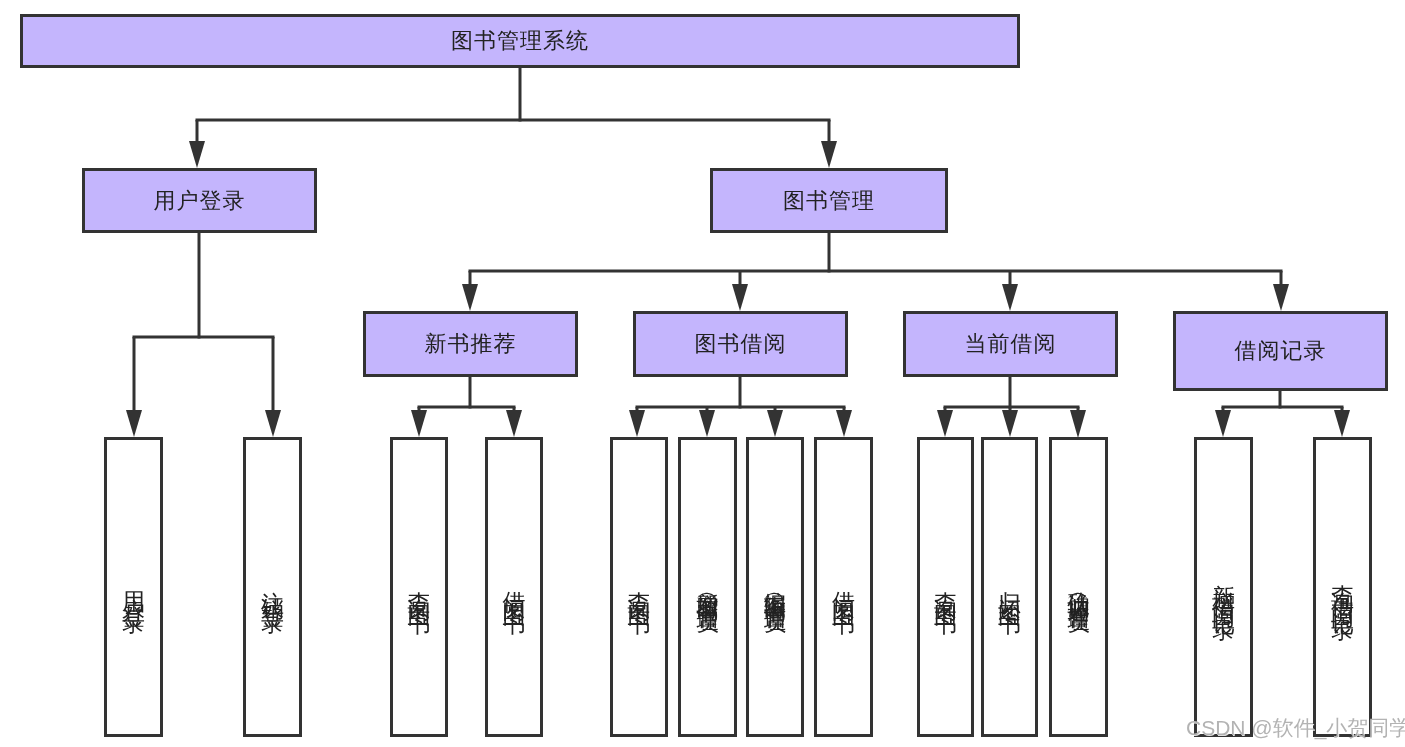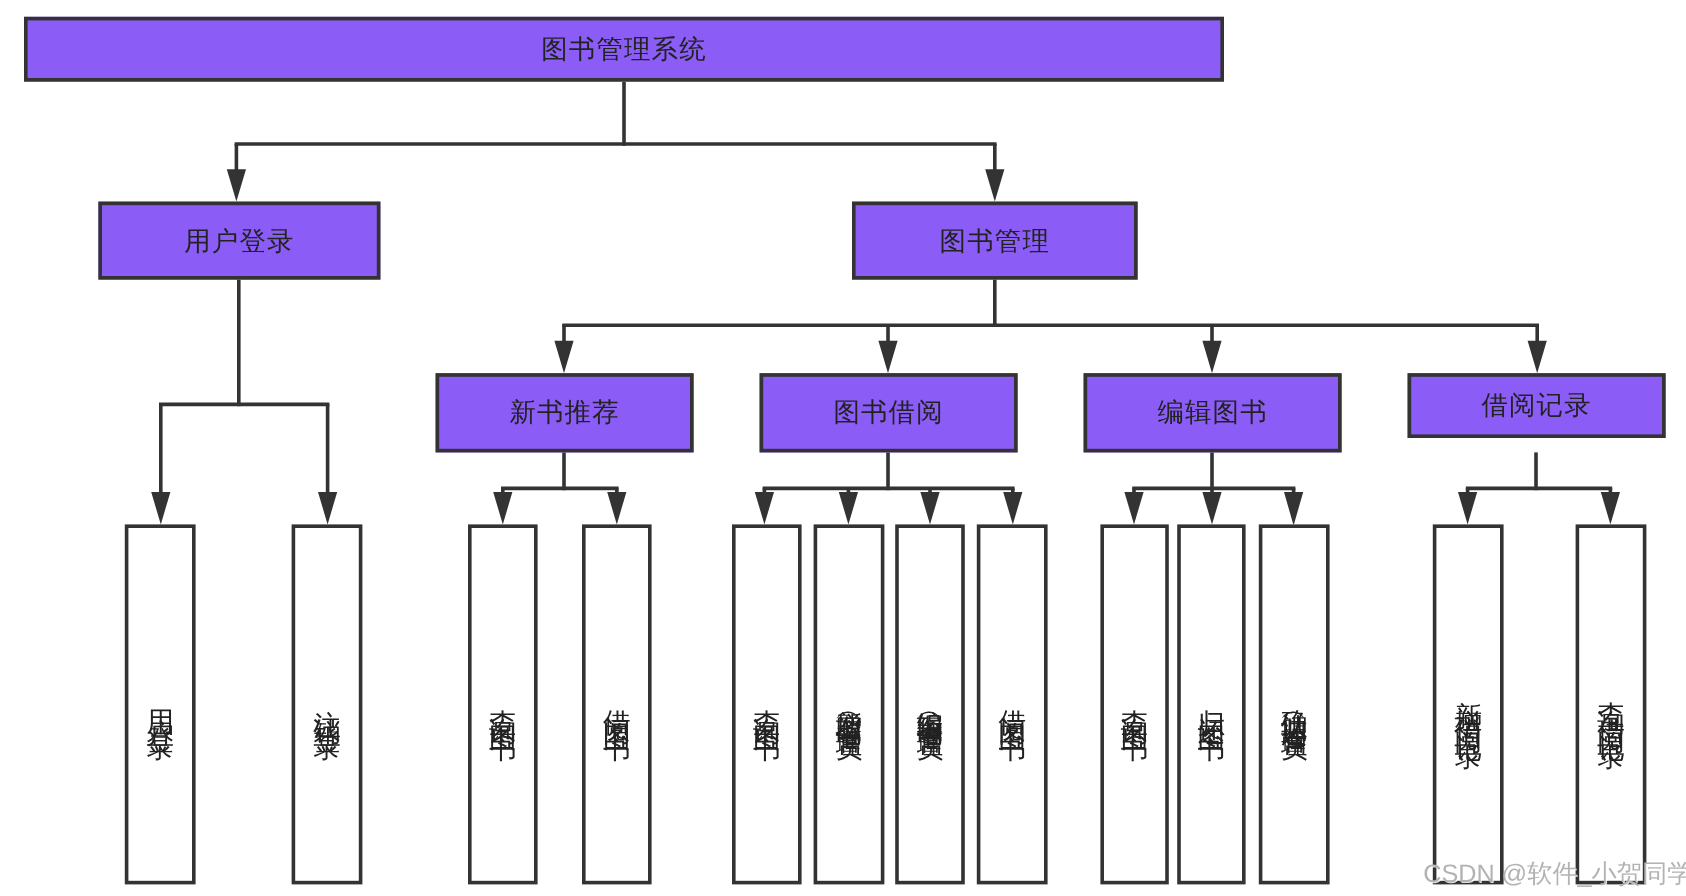--- a/index.html
+++ b/index.html
@@ -3,21 +3,21 @@
 <meta charset="utf-8">
 <style>
   html,body { margin:0; padding:0; background:#ffffff; }
   .stage {
     position:relative; width:1405px; height:747px; background:#ffffff;
     font-family:"Liberation Sans", sans-serif; overflow:hidden;
   }
   svg.connectors { position:absolute; left:0; top:0; z-index:1; }
   .hbox {
     position:absolute; box-sizing:border-box; z-index:2;
-    border:3px solid #333333; background:#8b5cf6;
+    border:3px solid #333333; background:#c4b5fd;
     display:flex; align-items:center; justify-content:center;
     font-size:22px; color:#222222; letter-spacing:1px; white-space:nowrap;
   }
   .vbox {
     position:absolute; box-sizing:border-box; z-index:2;
     border:3px solid #333333; background:#ffffff;
     top:437px; height:300px;
     display:flex; align-items:center; justify-content:center;
   }
   .vbox span {
@@ -109,23 +109,23 @@
     <span>图书管理</span>
   </div>
 
   <div class="hbox" style="left:363px; top:311px; width:215px; height:66px;text-align:right;">
     <span>新书推荐</span>
   </div>
   <div class="hbox" style="left:633px; top:311px; width:215px; height:66px;align-items:center;">
     <span>图书借阅</span>
   </div>
   <div class="hbox" style="left:903px; top:311px; width:215px; height:66px;">
-    <span>编辑图书</span>
+    <span>当前借阅</span>
   </div>
-  <div class="hbox" style="left:1173px; top:311px; width:215px; height:54px;">
+  <div class="hbox" style="left:1173px; top:311px; width:215px; height:80px;">
     <span>借阅记录</span>
   </div>
 
   <div class="vbox" style="left:104px; width:59px;">
     <span>用户登录</span>
   </div>
   <div class="vbox" style="left:243px; width:59px;">
     <span>注销登录</span>
   </div>
 

